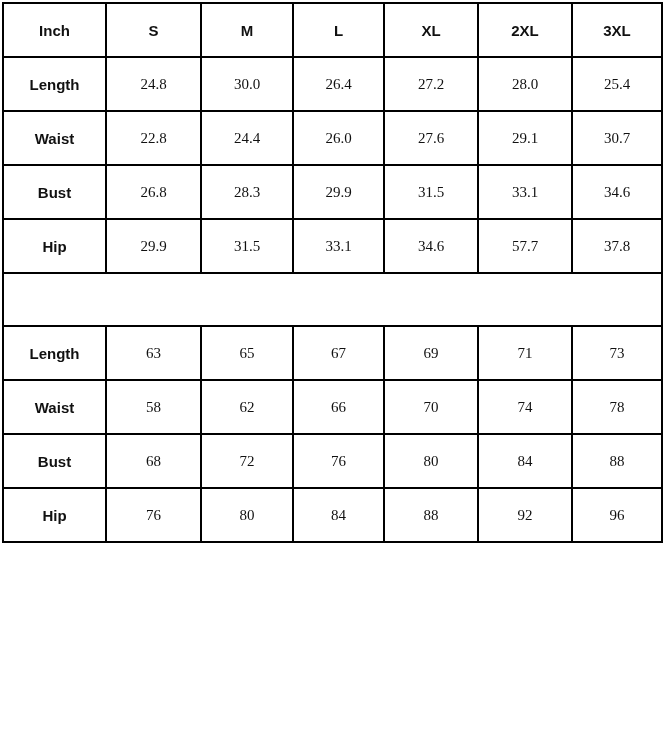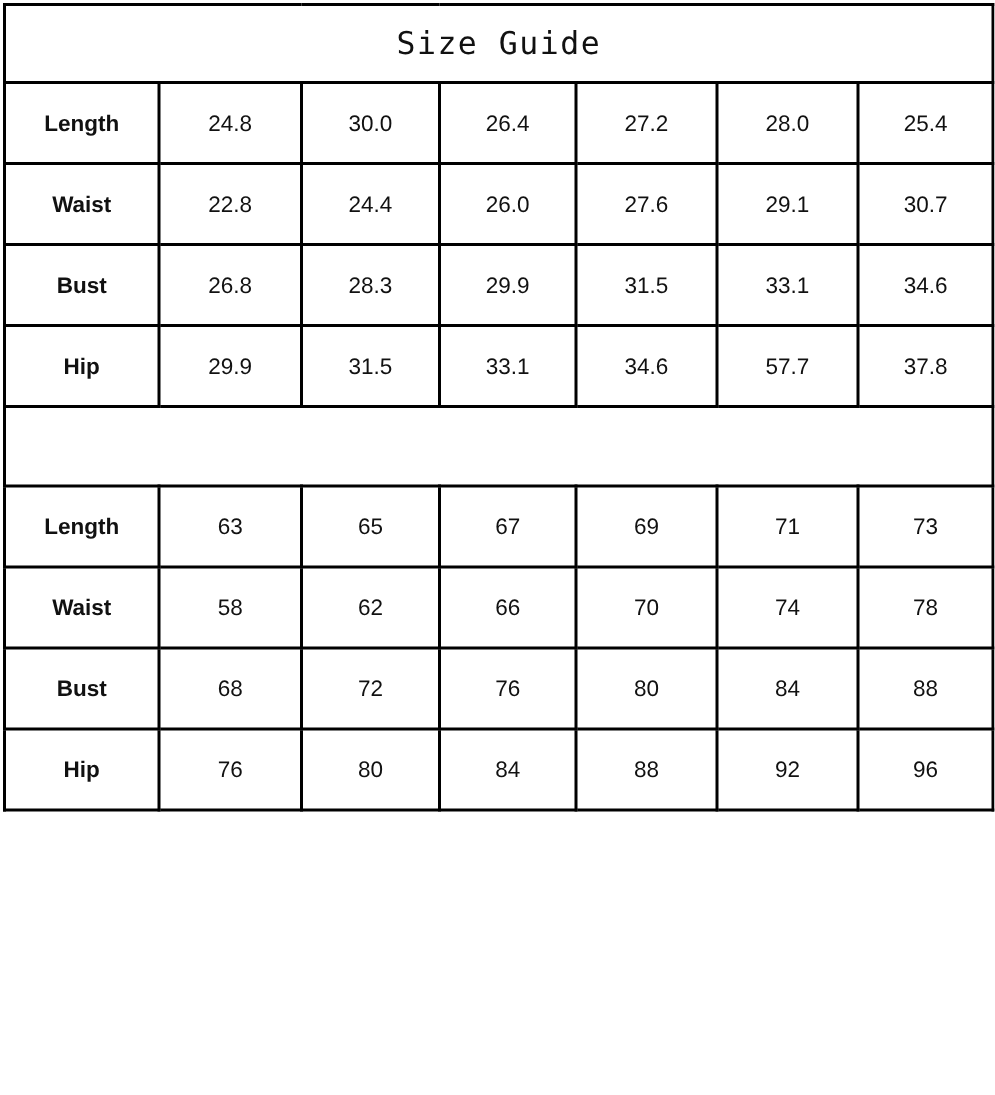--- a/index.html
+++ b/index.html
@@ -40,21 +40,21 @@
   tr.data-row td { height: 52px; }
   
   td.head-cell, td.label-cell {
     font-family: "Liberation Sans", sans-serif;
     font-weight: bold;
     font-size: 15px;
     color: #111111;
   }
   
   td.value-cell {
-    font-family: Liberation Sans, sans-serif;
+    font-family: Liberation Serif, serif;
     font-weight: normal;
     font-size: 15px;
     color: #222222;
     margin-top: 8px;
   }
   
   tr.spacer-row td { height: 51px; }
   
   td.footer-cell {
     height: 50px;
@@ -73,24 +73,30 @@
       <col style="width:103px">
       <col style="width:95px">
       <col style="width:92px">
       <col style="width:91px">
       <col style="width:94px">
       <col style="width:94px">
       <col style="width:90px">
     </colgroup>
     <tbody>
 
-      <tr>
-        <td class="title-cell" colspan="7">Size Guide</td>
+
+      <tr class="data-row">
+        <td class="head-cell">Inch</td>
+        <td class="head-cell">S</td>
+        <td class="head-cell">M</td>
+        <td class="head-cell">L</td>
+        <td class="head-cell">XL</td>
+        <td class="head-cell">2XL</td>
+        <td class="head-cell">3XL</td>
       </tr>
-
 
       <tr class="data-row">
         <td class="label-cell">Length</td>
         <td class="value-cell">24.8</td>
         <td class="value-cell">30.0</td>
         <td class="value-cell">26.4</td>
         <td class="value-cell">27.2</td>
         <td class="value-cell">28.0</td>
         <td class="value-cell">25.4</td>
       </tr>

